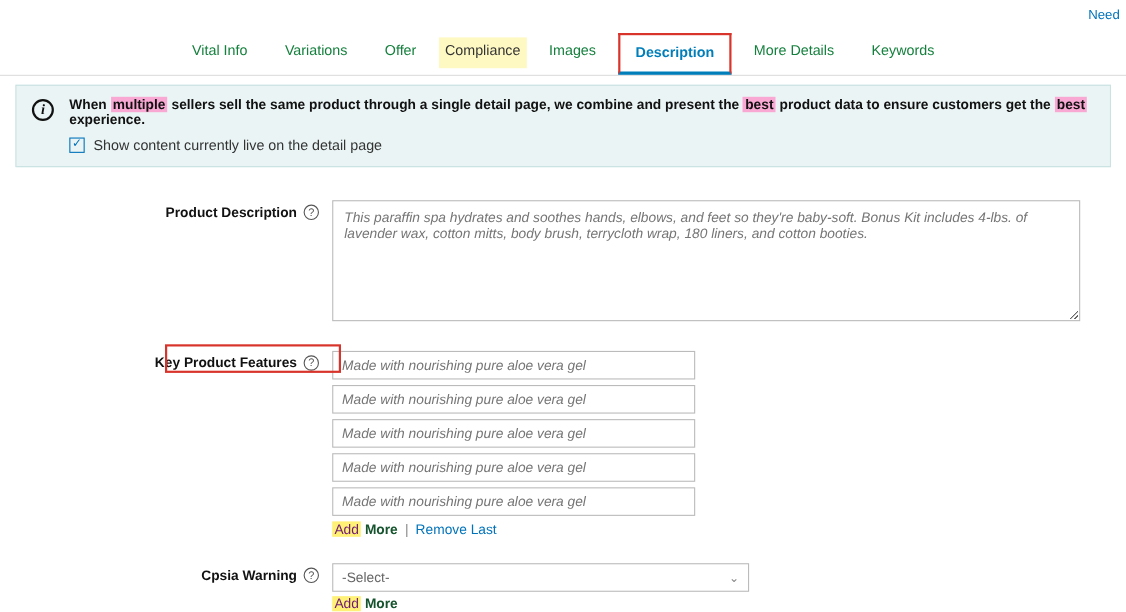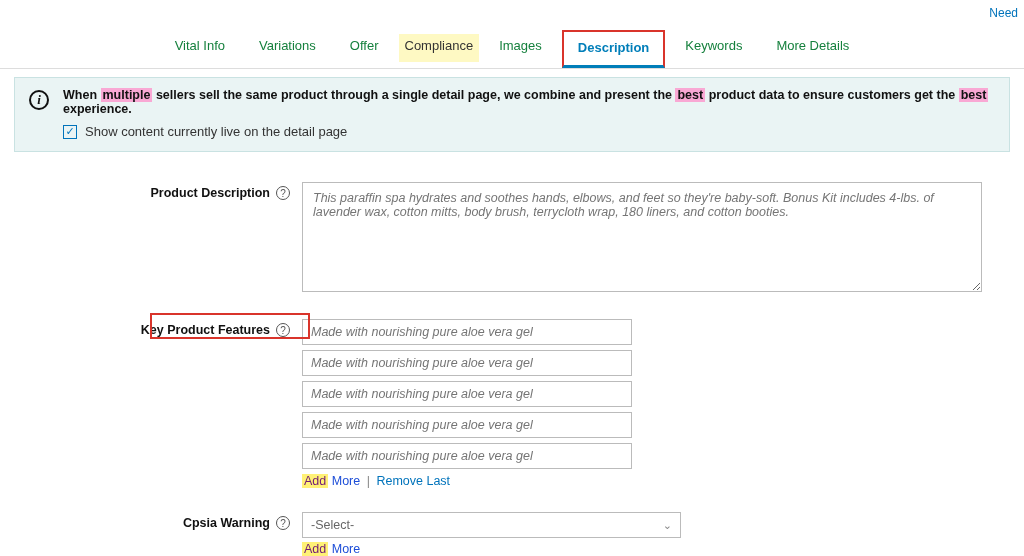--- a/index.html
+++ b/index.html
@@ -98,21 +98,21 @@
     border:1px solid #bbb; padding:8px 10px; font-size:12.5px; font-style:italic; color:#666;
     font-family: inherit;
   }
   .feat-input {
     width: 330px;
     border:1px solid #bbb; padding:5px 8px; font-size:12.5px; font-style:italic; color:#b91c1c;
     display:block; margin-bottom:5px;
   }
   .linkrow { font-size:12.5px; margin-top:4px;}
   .linkrow .add { background:#fff176; padding:0 2px; color:#701a75;}
-  .linkrow .more { color:#1d4ed8; cursor:pointer; }
+  .linkrow .more { color:#14532d; cursor:pointer;font-weight:bold; }
   .linkrow .sep { color:#888; padding:0 3px;}
   .linkrow .rm { color:#0073bb; cursor:pointer;}
   .select {
     width: 379px; border:1px solid #bbb; padding:5px 8px; font-size:12.5px; color:#666;
     display:flex; justify-content:space-between; align-items:center; cursor:pointer;
   }
   .chev { font-size:11px; color:#888;}
 </style>
 </head>
 <body>
@@ -121,22 +121,22 @@
 
 <div class="tabs">
   <div class="tab">Vital Info</div>
   <div class="tab">Variations</div>
   <div class="tab">Offer</div>
   <div class="tab compliance">Compliance</div>
   <div class="tab">Images</div>
   <div class="tab-wrap-desc">
     <div class="tab">Description</div>
   </div>
+  <div class="tab">More Details</div>
   <div class="tab">Keywords</div>
-  <div class="tab">More Details</div>
 </div>
 
 <div class="infobar">
   <div class="info-icon">i</div>
   <div>
     <div class="msg">
       <b><span>When </span><span class="hl">multiple</span><span> sellers sell the same product through a single detail page, we combine and present the </span><span class="hl">best</span><span> product data to ensure customers get the </span><span class="hl">best</span><span> experience.</span></b>
     </div>
     <div class="chk-row">
       <div class="chk">✓</div>

